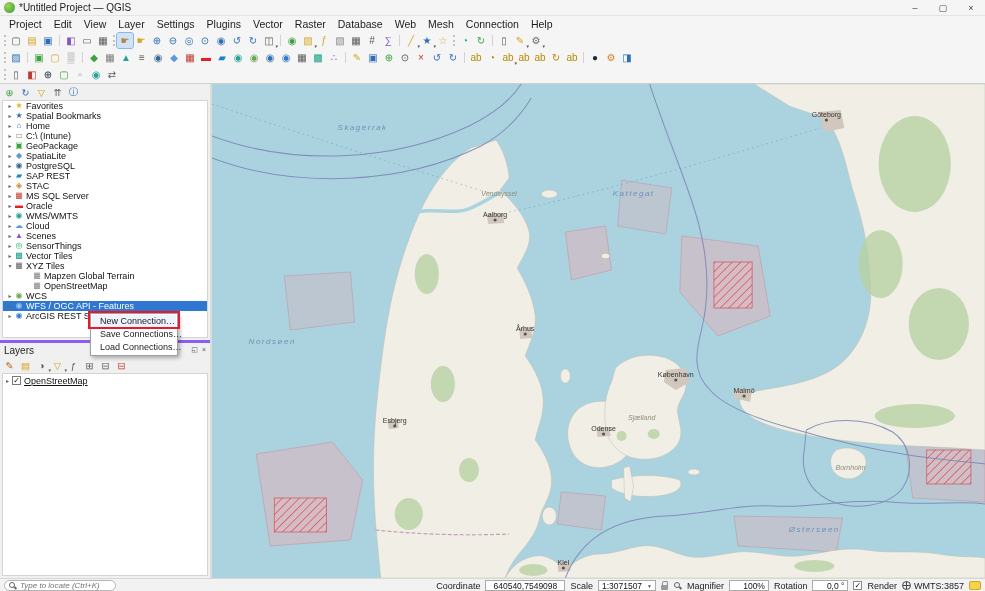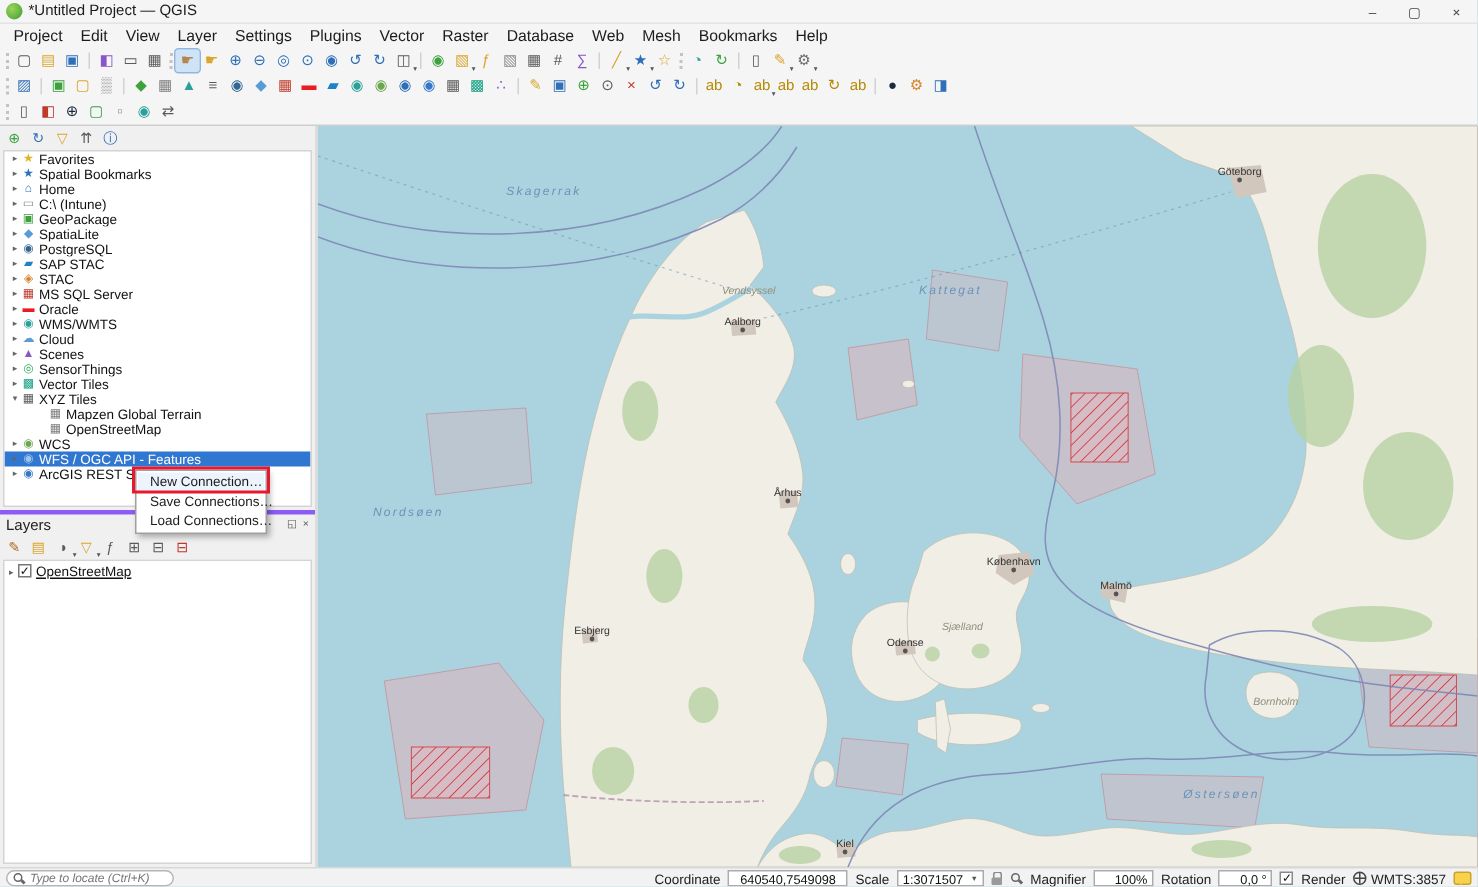--- a/index.html
+++ b/index.html
@@ -49,21 +49,21 @@
   .trow .tlbl{padding-left:2px;font-size:9px;color:#111;overflow:hidden;text-overflow:ellipsis}
   .trow.lvl2{padding-left:21px}
   .trow.selected{background:#2f77d1}
   .trow.selected .tlbl{color:#fff}
   .lrow{height:13px;display:flex;align-items:center;gap:3px;padding:1px 3px}
   .lrow .texp{font-size:6px;color:#666}
   .lcheck{width:9px;height:9px;flex:none;background:#fff;border:1px solid #777;font-size:8px;line-height:8px;text-align:center;color:#111}
   .llbl{font-size:9px;text-decoration:underline;color:#111}
 
   
-  .map{flex:1;position:relative;background:#c2410c;min-width:0}
+  .map{flex:1;position:relative;background:#eab308;min-width:0}
   .map svg{display:block;width:100%;height:100%}
   #map-svg text{font-family:"Liberation Sans",sans-serif}
   .lbl-city{font-size:7px;fill:#333;text-anchor:middle}
   .lbl-region{font-size:7px;font-style:italic;fill:#8f8f7c;text-anchor:middle}
   .lbl-sea{font-size:8px;font-style:italic;fill:#6b93b8;text-anchor:middle;letter-spacing:1.5px}
   .city-dot{fill:#555}
 
   
   .ctx{position:absolute;left:90px;top:313px;width:88px;background:#fff;border:1px solid #a0a0a0;box-shadow:2px 2px 4px rgba(0,0,0,.3);z-index:40;padding:1px}
   .ctx-item{height:13px;line-height:13px;padding:0 16px 0 8px;font-size:9px;color:#1c1c1c;white-space:nowrap}
@@ -126,21 +126,21 @@
     <span class="menu-item">Vector</span>
 
     <span class="menu-item">Raster</span>
 
     <span class="menu-item">Database</span>
 
     <span class="menu-item">Web</span>
 
     <span class="menu-item">Mesh</span>
 
-    <span class="menu-item">Bookmarks</span>
+    <span class="menu-item">Connection</span>
 
     <span class="menu-item">Help</span>
   </div>
 
 <div class="toolbars">
   <div class="toolbar-row">
 
       <span class="tbtn handle">
         <span class="tg"></span>
         <span class="caret"></span>
@@ -663,21 +663,21 @@
 
           <div class="trow">
             <span class="texp">▸</span>
             <span class="tico" style="color: rgb(51, 103, 145);">◉</span>
             <span class="tlbl">PostgreSQL</span>
           </div>
 
           <div class="trow">
             <span class="texp">▸</span>
             <span class="tico" style="color: rgb(28, 132, 198);">▰</span>
-            <span class="tlbl">SAP STAC</span>
+            <span class="tlbl">SAP REST</span>
           </div>
 
           <div class="trow">
             <span class="texp">▸</span>
             <span class="tico" style="color: rgb(217, 130, 43);">◈</span>
             <span class="tlbl">STAC</span>
           </div>
 
           <div class="trow">
             <span class="texp">▸</span>

